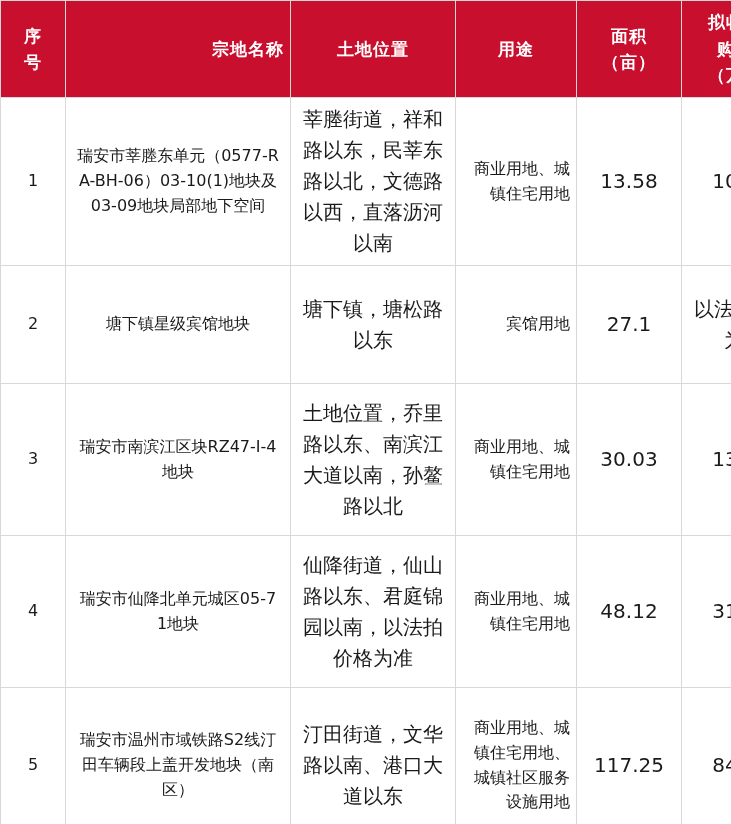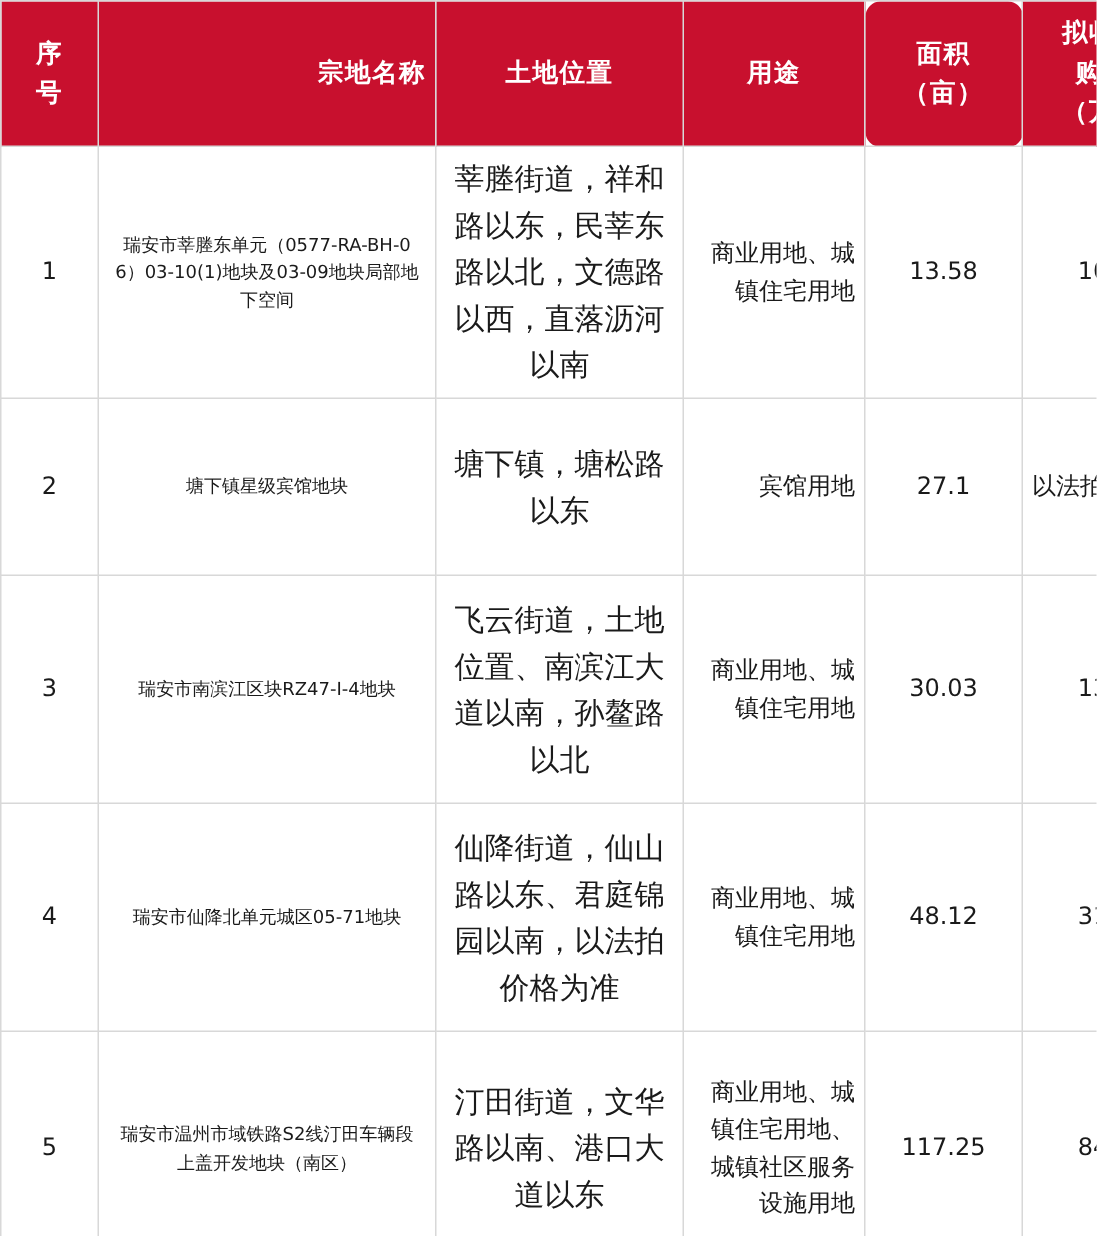--- a/index.html
+++ b/index.html
@@ -39,50 +39,50 @@
     border: 1px solid #c8102e;
     font-weight: bold;
     font-size: 17px;
     letter-spacing: 1px;
     height: 84px;
   }
   thead th.col-idx { width: 52px; }
   thead th.col-name { width: 212px; text-align: right; }
   thead th.col-loc  { width: 152px; }
   thead th.col-use  { width: 108px; }
-  thead th.col-area { width: 92px; border-radius: 10px; }
+  thead th.col-area { width: 92px; }
   thead th.col-price{ width: 112px; }
 
   tbody td {
     color: #1a1a1a;
     font-size: 16px;
     background: #ffffff;
   }
   tbody td.idx {
     font-size: 16px;
   }
   tbody td.name {
-    font-size: 12px;
+    font-size: 16px;
     padding-left: 10px;
     padding-right: 10px;
   }
   tbody td.loc {
     font-size: 20px;
     padding-left: 8px;
     padding-right: 8px;
     margin-left: 48px;
   }
   tbody td.use {
     font-size: 16px;
     text-align: right;
     padding-left: 8px;
     padding-right: 6px;
   }
   tbody td.area, tbody td.price {
-    font-size: 16px;
+    font-size: 20px;
     margin-top: 28px;
   }
   .hdr-line { display: block; }
 </style>
 </head>
 <body>
 
 <div class="sheet">
   <table class="land-table">
     <thead>
@@ -124,21 +124,21 @@
         <td class="idx">2</td>
         <td class="name">塘下镇星级宾馆地块</td>
         <td class="loc">塘下镇，塘松路以东</td>
         <td class="use" style="text-align:right;">宾馆用地</td>
         <td class="area">27.1</td>
         <td class="price">以法拍价格为准</td>
       </tr>
       <tr style="height:152px;">
         <td class="idx">3</td>
         <td class="name">瑞安市南滨江区块RZ47-I-4地块</td>
-        <td class="loc">飞云街道，土地位置、南滨江大道以南，孙鳌路以北</td>
+        <td class="loc">土地位置，乔里路以东、南滨江大道以南，孙鳌路以北</td>
         <td class="use">商业用地、城镇住宅用地</td>
         <td class="area">30.03</td>
         <td class="price">13300</td>
       </tr>
       <tr style="height:152px;">
         <td class="idx">4</td>
         <td class="name">瑞安市仙降北单元城区05-71地块</td>
         <td class="loc">仙降街道，仙山路以东、君庭锦园以南，以法拍价格为准</td>
         <td class="use">商业用地、城镇住宅用地</td>
         <td class="area">48.12</td>

